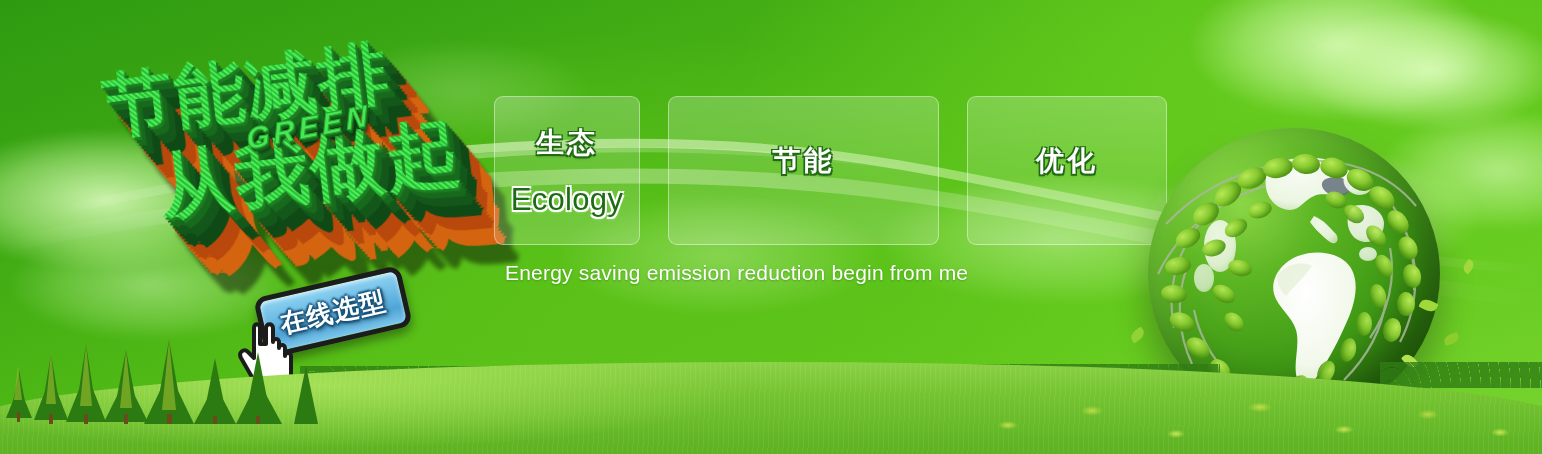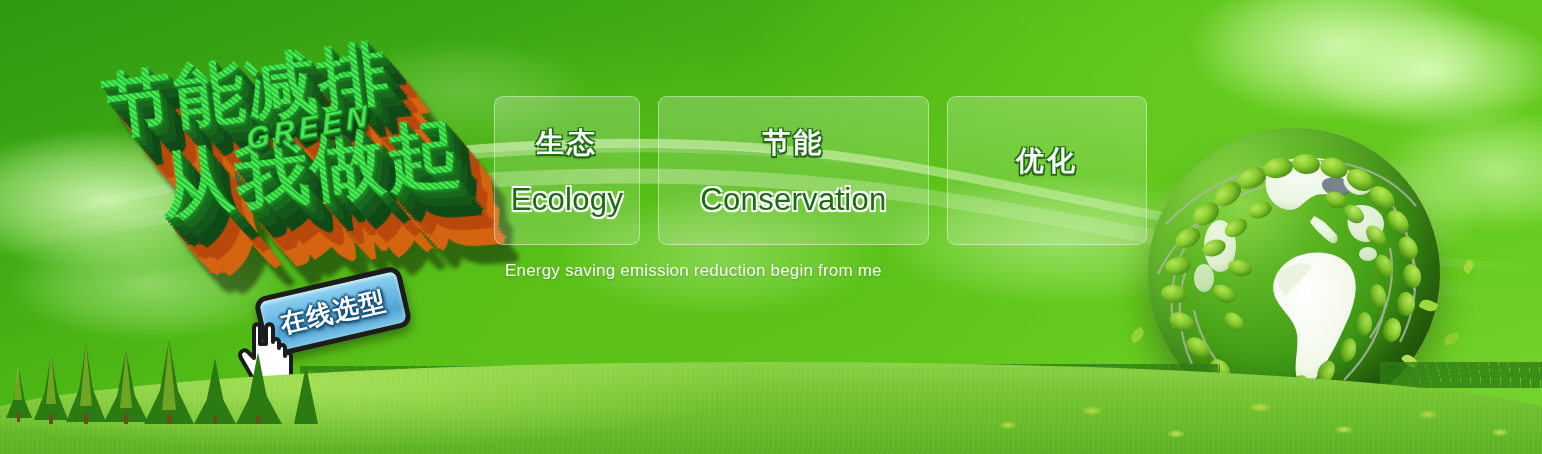--- a/index.html
+++ b/index.html
@@ -103,21 +103,21 @@
     width:62px; height:74px;
     pointer-events:none;
   }
 
   
   #feature-cards {
     position:absolute;
     left:494px; top:96px;
     height:149px;
     display:flex;
-    gap:18px;
+    gap:28px;
   }
   .feature-card {
     border-radius:9px;
     background:linear-gradient(180deg, rgba(255,255,255,.22) 0%, rgba(255,255,255,.12) 55%, rgba(255,255,255,.18) 100%);
     border:1px solid rgba(255,255,255,.42);
     display:flex;
     flex-direction:column;
     align-items:center;
     justify-content:center;
     cursor:pointer;
@@ -142,21 +142,21 @@
     letter-spacing:.3px;
     text-shadow:-1.6px -1.6px 0 #ffffff, 1.6px -1.6px 0 #ffffff,
                 -1.6px 1.6px 0 #ffffff, 1.6px 1.6px 0 #ffffff,
                  0 2px 3px rgba(255,255,255,.55);
   }
 
   
   #tagline {
     position:absolute;
     left:505px; top:261px;
-    font-size:17px;
+    font-size:21px;
     color:#ffffff;
     letter-spacing:.2px;
     text-shadow:0 1px 2px rgba(40,110,20,.45);
   }
 
   
   #globe {
     position:absolute;
     left:1148px; top:128px;
     width:292px; height:292px;
@@ -272,21 +272,20 @@
              C24 5 18 5 18 10 Z" fill="#ffffff" stroke="#1c1c1c" stroke-width="4" stroke-linejoin="round"></path>
   </svg>
 
   <div id="feature-cards">
     <div class="feature-card" id="feature-card-0">
       <div class="card-cn">生态</div>
       <div class="card-en">Ecology</div>
     </div>
     <div class="feature-card" id="feature-card-1">
       <div class="card-cn">节能</div>
-      <div class="card-en">Conservation</div>
     </div>
     <div class="feature-card" id="feature-card-2">
       <div class="card-cn">优化</div>
     </div>
   </div>
 
   <div id="tagline">Energy saving emission reduction begin from me</div>
 
   <div id="globe-glow"></div>
   <div id="globe">

